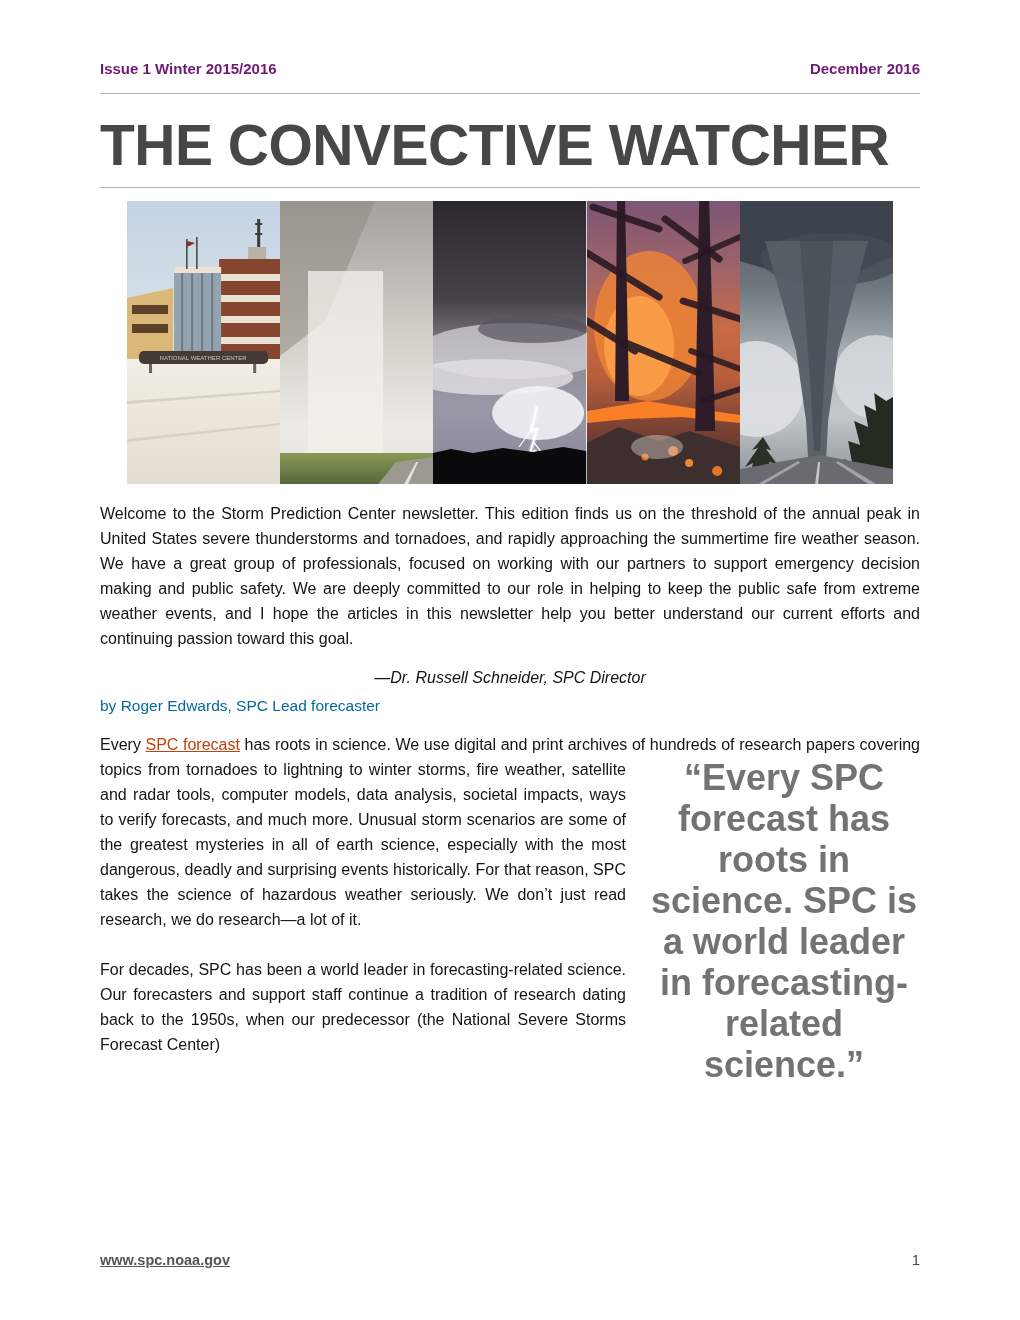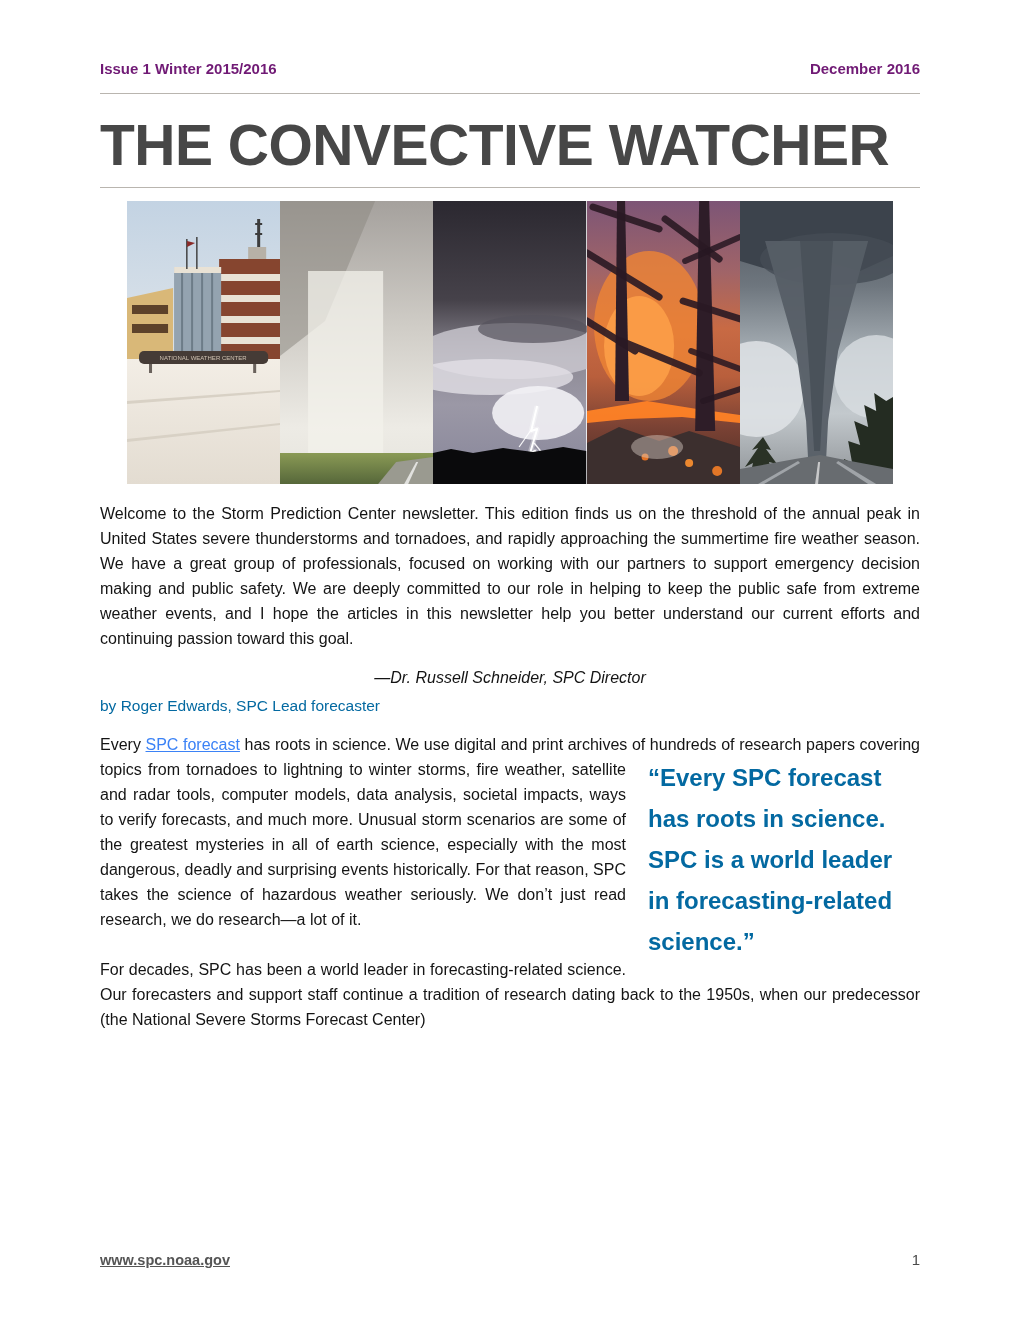--- a/index.html
+++ b/index.html
@@ -25,25 +25,25 @@
   .photo svg { display:block; width:100%; height:100%; }
   h2.section-heading { margin:29px 0 0 0; font-size:25px; line-height:1.1;
     font-weight:bold; color:#f5821f; }
   .body-text { margin:17px 0 0 0; font-size:16px; line-height:25px;
     text-align:justify; color:#141414; }
   .attribution { margin:14px 0 0 0; font-size:16px; line-height:25px;
     text-align:center; color:#141414;font-style:italic; }
   .byline { margin:7px 0 0 0; font-size:15.5px; color:#0369a1; }
   .article { margin:0; }
   .article .body-text + .body-text { margin-top:25px; }
-  a.inline-link { color:#3b82f6; text-decoration:underline; cursor:pointer; }
+  a.inline-link { color:#c2410c; text-decoration:underline; cursor:pointer; }
   .pullquote {
     float:right; width:272px; margin:0 0 18px 22px;
-    text-align:left; color:#0369a1;
-    font-size:24px; line-height:41px; font-weight:bold;
+    text-align:center; color:#737373;
+    font-size:36px; line-height:41px; font-weight:bold;
   }
   .doc-footer { margin-top:auto; display:flex; justify-content:space-between;
     align-items:baseline; }
   .footer-url { font-size:14.5px; font-weight:bold; color:#555555;
     text-decoration:underline; cursor:pointer; }
   .page-number { font-size:15px; color:#4a4a4a; }
 </style>
 </head>
 <body>
 

